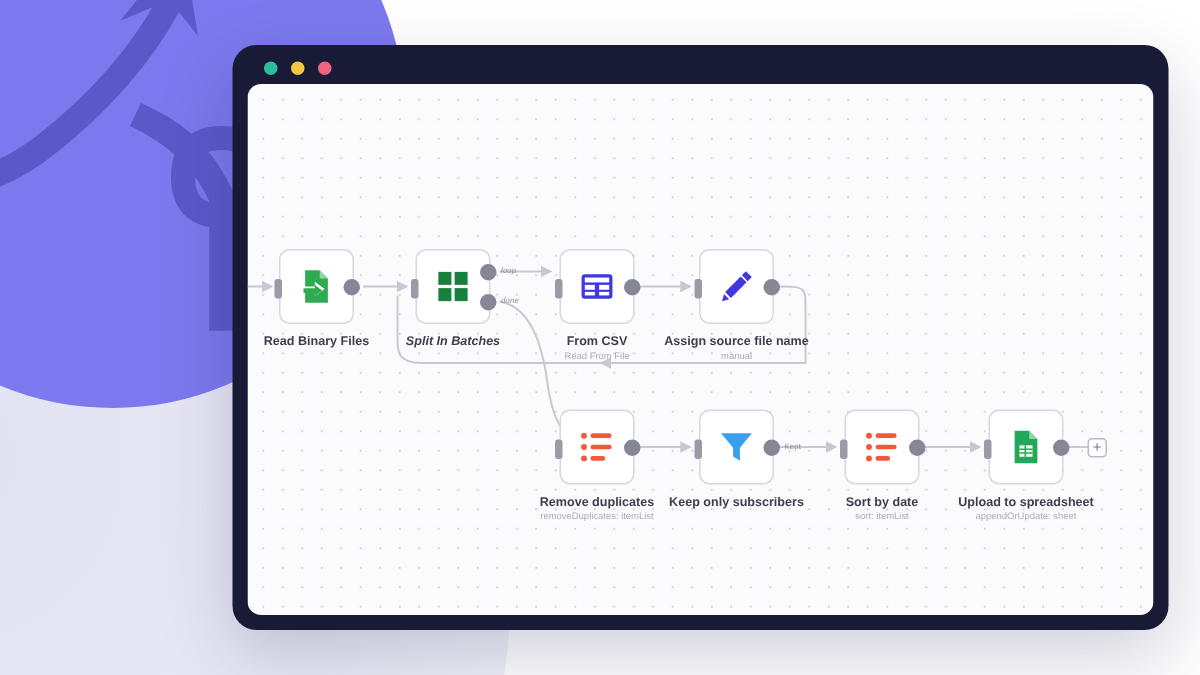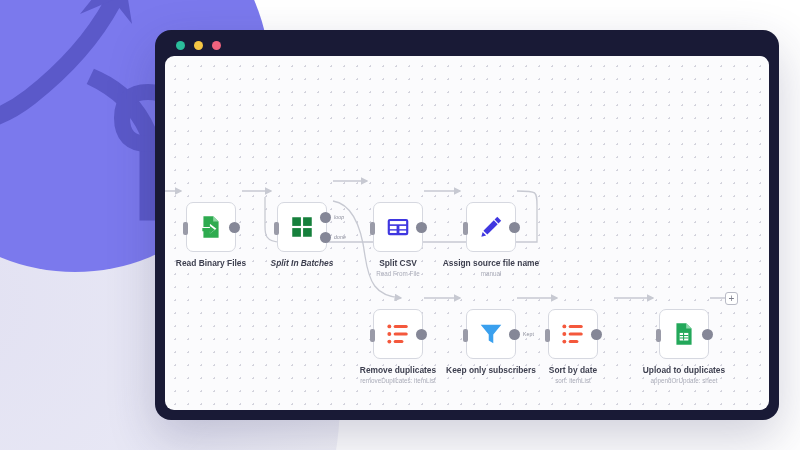--- a/index.html
+++ b/index.html
@@ -96,21 +96,20 @@
   .node {
     position: absolute;
     width: 50px;
     height: 50px;
     background: #ffffff;
     border: 1px solid #d6d8e0;
     border-radius: 7px;
     display: flex;
     align-items: center;
     justify-content: center;
-    margin-top: 36px;
   }
 
   .node .glyph { width: 26px; height: 26px; display: block; }
 
   
   .port-in {
     position: absolute;
     left: -4px;
     top: 19px;
     width: 5px;
@@ -283,21 +282,21 @@
           <svg class="glyph" viewBox="0 0 24 24">
             <rect x="2.5" y="4.5" width="19" height="15" rx="2" fill="#3f37e0"></rect>
             <rect x="4.5" y="6.5" width="15" height="3" fill="#ffffff"></rect>
             <rect x="4.5" y="11" width="6.2" height="3" fill="#ffffff"></rect>
             <rect x="13.3" y="11" width="6.2" height="3" fill="#ffffff"></rect>
             <rect x="4.5" y="15.3" width="6.2" height="2.2" fill="#ffffff"></rect>
             <rect x="13.3" y="15.3" width="6.2" height="2.2" fill="#ffffff"></rect>
           </svg>
           <span class="port-out"></span>
           <div class="node-caption">
-            <div class="node-title">Split CSV</div>
+            <div class="node-title">From CSV</div>
             <div class="node-sub">Read From File</div>
           </div>
         </div>
 
         <div class="node" style="left:208px; top:217px;">
           <span class="port-in"></span>
           <svg class="glyph" viewBox="0 0 24 24">
             <g fill="#f4583c">
               <circle cx="4" cy="5" r="1.8"></circle>
                 <rect x="8" y="3.6" width="13" height="2.8" rx="1.4"></rect>
@@ -334,21 +333,21 @@
             <path d="M2.5 3.5 h19 l-7.4 9 v8 l-4.2 -2.6 v-5.4 z" fill="#3aa0ee"></path>
           </svg>
           <span class="port-out"></span>
           <span class="port-label" style="left:56px; top:21px;">Kept</span>
           <div class="node-caption">
             <div class="node-title">Keep only subscribers</div>
             <div class="node-sub"></div>
           </div>
         </div>
 
-        <div class="node" style="left:383px; top:217px;">
+        <div class="node" style="left:398px; top:217px;">
           <span class="port-in"></span>
           <svg class="glyph" viewBox="0 0 24 24">
             <g fill="#f4583c">
               <circle cx="4" cy="5" r="1.8"></circle>
                 <rect x="8" y="3.6" width="13" height="2.8" rx="1.4"></rect>
               <circle cx="4" cy="12" r="1.8"></circle>
                 <rect x="8" y="10.6" width="13" height="2.8" rx="1.4"></rect>
               <circle cx="4" cy="19" r="1.8"></circle>
                 <rect x="8" y="17.6" width="9" height="2.8" rx="1.4"></rect>
             </g>
@@ -367,21 +366,21 @@
             <path d="M14 2 l5 5 h-5 z" fill="#8ed9ac"></path>
             <rect x="8" y="11" width="8" height="7" fill="#ffffff"></rect>
             <g stroke="#23a85a" stroke-width="1">
               <path d="M8 13.4 h8"></path>
                 <path d="M8 15.7 h8"></path>
                 <path d="M11.6 11 v7"></path>
             </g>
           </svg>
           <span class="port-out"></span>
           <div class="node-caption">
-            <div class="node-title">Upload to duplicates</div>
+            <div class="node-title">Upload to spreadsheet</div>
             <div class="node-sub">appendOrUpdate: sheet</div>
           </div>
         </div>
 
         <div class="add-button" style="left:560px; top:236px;">+</div>
 
       </div>
     </div>
   </div>
 </div>

